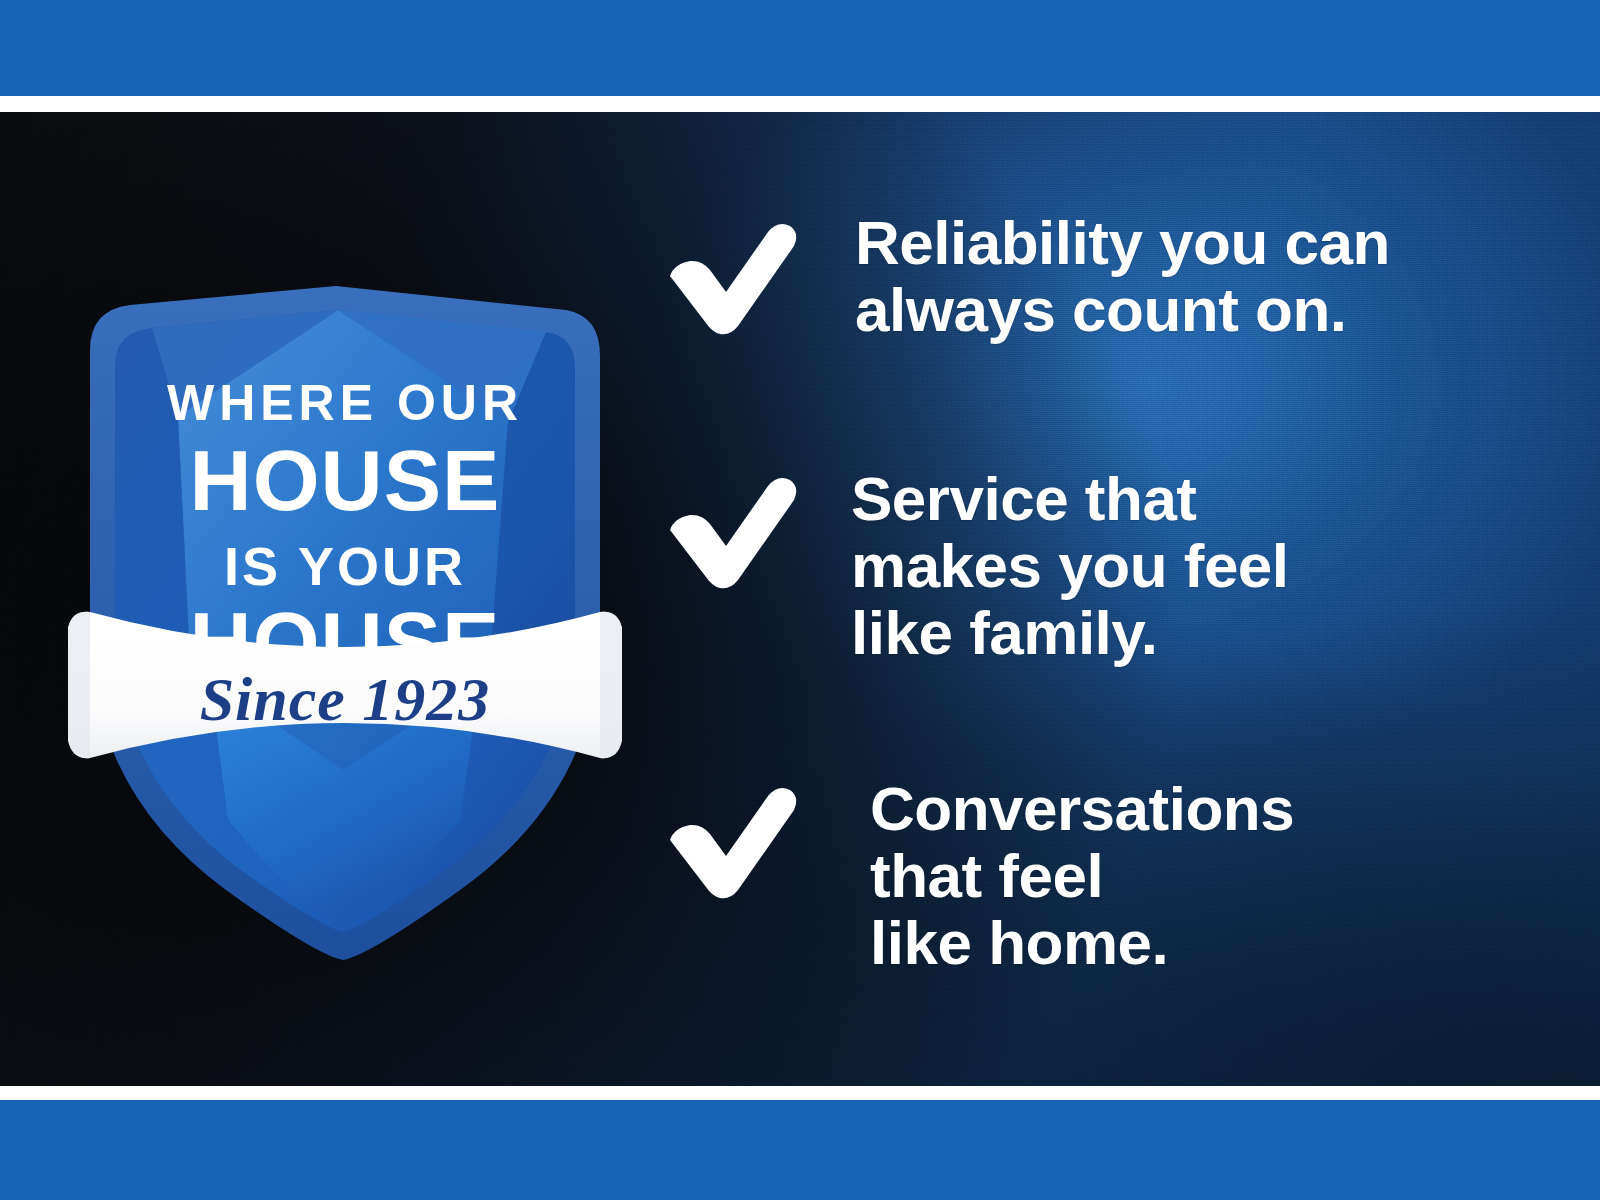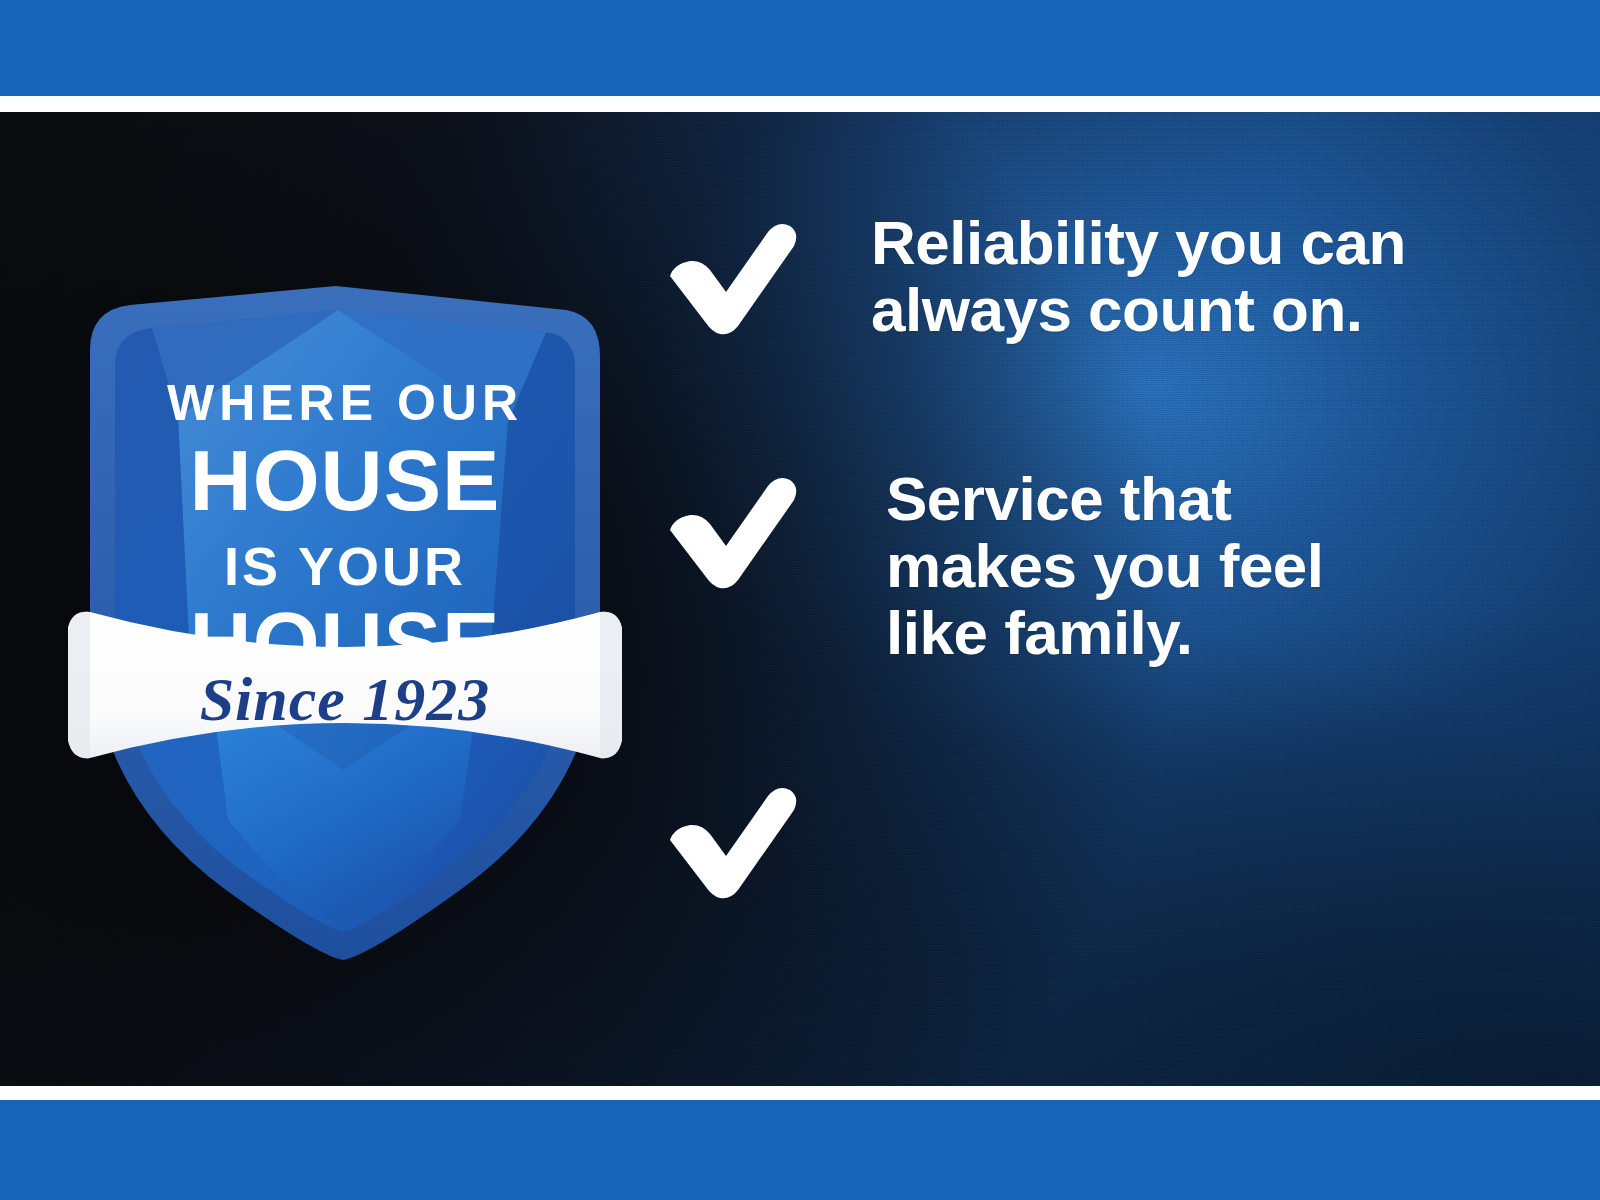--- a/index.html
+++ b/index.html
@@ -122,21 +122,21 @@
   
   #bullets {
     position:absolute; z-index:6;
     left:660px; top:150px;
     width:880px; height:900px;
   }
   .bullet {
     position:absolute;
     display:flex;
     align-items:flex-start;
-    gap:16px;
+    gap:0;
   }
   #bullet-0 { left:0px;  top:66px;  }
   #bullet-1 { left:0px;  top:320px; }
   #bullet-2 { left:0px;  top:630px; }
 
   .check-wrap {
     flex:0 0 auto;
     width:150px; height:120px;
     position:relative;
   }
@@ -147,21 +147,21 @@
     color:#ffffff;
     font-family:"Liberation Sans", sans-serif;
     font-weight:bold;
     font-size:62px;
     line-height:1.08;
     letter-spacing:-0.5px;
     white-space:pre-line;
     text-shadow:0 1px 2px rgba(0,0,0,.18);
   }
   #bullet-0 .bullet-text { margin-left:45px; margin-top:-6px; }
-  #bullet-1 .bullet-text { margin-left:60px; margin-top:-4px; }
+  #bullet-1 .bullet-text { margin-left:41px; margin-top:-4px; }
   #bullet-2 .bullet-text { margin-left:60px; margin-top:-4px; }
 </style>
 </head>
 <body>
 
 <div id="canvas">
 
   <div class="bar" id="bar-top"></div>
 
   <div id="stage">
@@ -316,19 +316,22 @@
                    Q42 44 50 54
                    L66 76
                    L108 16
                    Q118 4 130 10
                    Q140 17 134 30
                    L78 110
                    Q70 120 60 118
                    Q52 116 46 107 Z" fill="#FFFFFF"></path>
         </svg>
       </span>
+      <div class="bullet-text">Conversations
+that feel
+like home.</div>
     </div>
 
   </div>
 
   <div class="bar" id="bar-bottom"></div>
 
 </div>
 
 </body></html>

